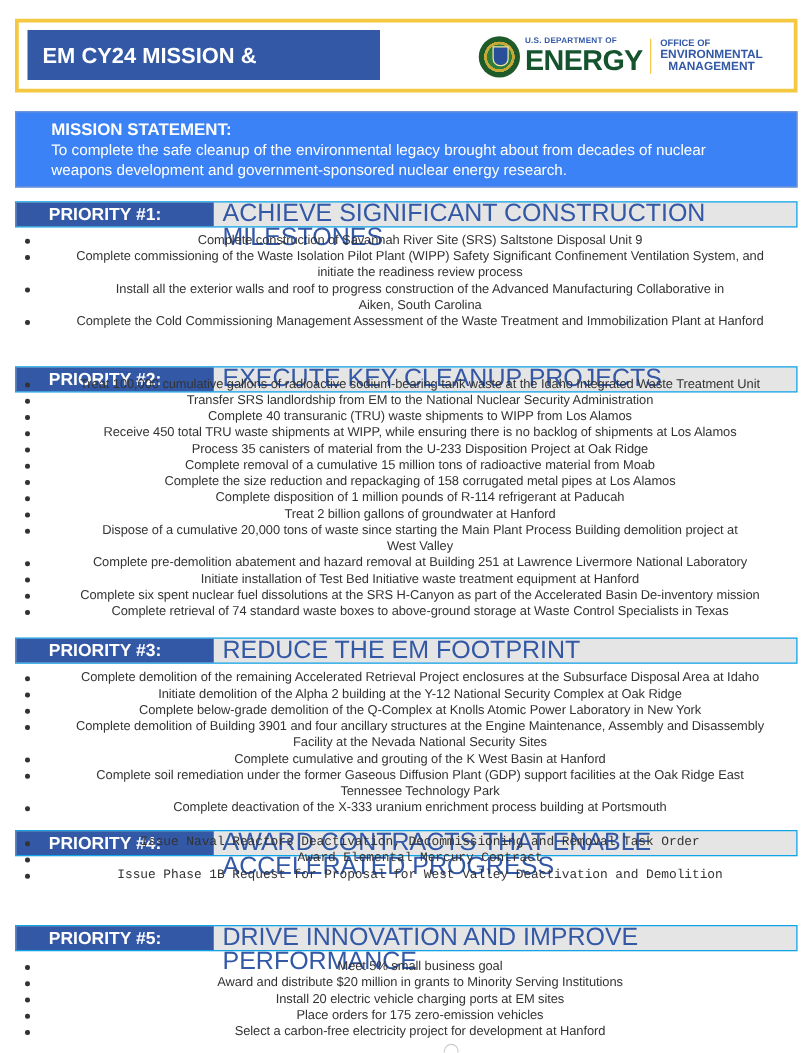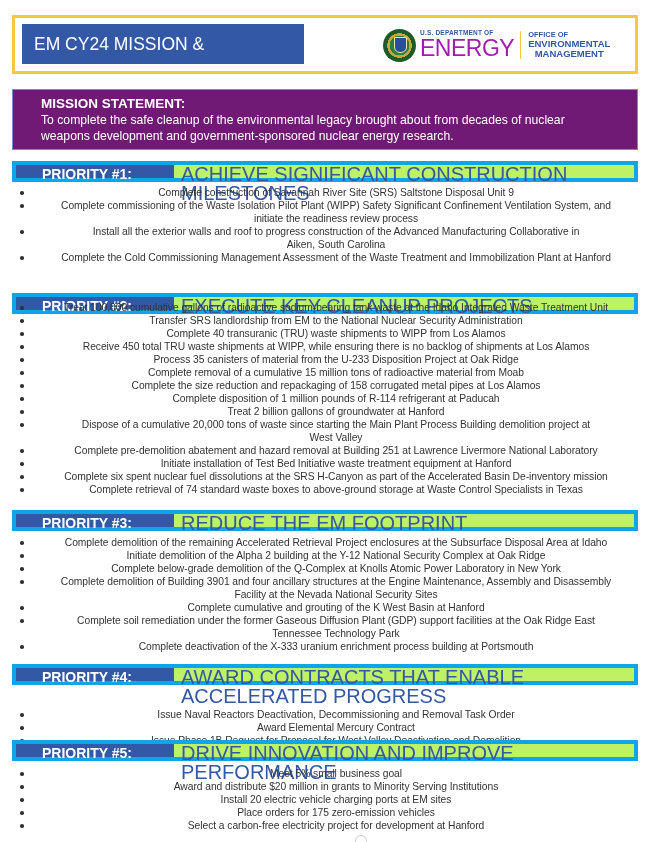--- a/index.html
+++ b/index.html
@@ -6,52 +6,52 @@
   html, body { width: 649px; height: 842px; background: #ffffff; overflow: hidden; }
   body { position: relative; font-family: "Liberation Sans", sans-serif; color: #333333; }
 
   .header-frame {
     position: absolute; left: 12px; top: 15px; width: 626px; height: 59px;
     border: 3px solid #f5c842; background: #ffffff;
   }
   .header-title-box {
     position: absolute; left: 22px; top: 24px; width: 282px; height: 40px;
     background: #3358a6; color: #ffffff;
-    font-weight: normal; font-size: 17.5px; line-height: 40px; padding-left: 12px;
+    font-weight: bold; font-size: 17.5px; line-height: 40px; padding-left: 12px;
     letter-spacing: 0px;
   }
   .logo-wrap { position: absolute; left: 383px; top: 27px; height: 36px; display: flex; align-items: center; }
   .seal {
     width: 33px; height: 33px; border-radius: 50%;
     background: radial-gradient(circle at 50% 50%, #2e7d3a 0 42%, #c9a83a 43% 52%, #1f5a2a 53% 100%);
     position: relative; margin-right: 4px;
   }
   .seal::after {
     content: ""; position: absolute; left: 11px; top: 8px; width: 11px; height: 14px;
     background: #2a4f9a; border-radius: 0 0 6px 6px; border: 1px solid #f0e6a0;
   }
   .doe-text { display: flex; flex-direction: column; line-height: 1; }
   .doe-small { font-size: 6.5px; font-weight: bold; color: #3358a6; letter-spacing: 0.2px; margin-bottom: 1px; }
-  .doe-big { font-size: 23px; font-weight: normal; color: #a21caf; letter-spacing: -0.5px; }
+  .doe-big { font-size: 23px; font-weight: bold; color: #14532d; letter-spacing: -0.5px; }
   .logo-divider { width: 1px; height: 28px; background: #f5c842; margin: 0 7px 0 6px; }
   .em-text { display: flex; flex-direction: column; line-height: 1.05; }
   .em-line1 { font-size: 7.5px; font-weight: bold; color: #3358a6; }
   .em-line2, .em-line3 { font-size: 9.5px; font-weight: bold; color: #3358a6; text-align: center; }
 
   .mission-box {
     position: absolute; left: 12px; top: 89px; width: 626px; height: 61px;
-    background: #701a75; color: #ffffff; padding: 6px 0 0 28px;
+    background: #3b82f6; color: #ffffff; padding: 6px 0 0 28px;
     border: 1px solid #6f8fcf;
   }
   .mission-heading { font-weight: bold; font-size: 13.5px; line-height: 16px; }
   .mission-body { font-size: 12.2px; line-height: 16px; }
 
   .priority-bar {
     position: absolute; left: 12px; width: 626px; height: 21px;
-    border: 4px solid #0ea5e9; background: #bef264; display: flex;
+    border: 1px solid #0ea5e9; background: #e5e5e5; display: flex;
   }
   .priority-label {
     width: 158px; height: 100%; background: #3358a6; color: #ffffff;
     font-weight: bold; font-size: 14px; line-height: 19px; padding-left: 26px;
   }
   .priority-title {
     flex: 1; color: #3358a6; font-size: 20px; line-height: 19px; padding-left: 7px;
     letter-spacing: 0px;
   }
 
@@ -137,21 +137,21 @@
   <li><span>Complete demolition of Building 3901 and four ancillary structures at the Engine Maintenance, Assembly and Disassembly</span><br><span>Facility at the Nevada National Security Sites</span></li>
   <li>Complete cumulative and grouting of the K West Basin at Hanford</li>
   <li><span>Complete soil remediation under the former Gaseous Diffusion Plant (GDP) support facilities at the Oak Ridge East</span><br><span>Tennessee Technology Park</span></li>
   <li>Complete deactivation of the X-333 uranium enrichment process building at Portsmouth</li>
 </ul>
 
 <div class="priority-bar" style="top:664px;">
   <div class="priority-label">PRIORITY #4:</div>
   <div class="priority-title">AWARD CONTRACTS THAT ENABLE ACCELERATED PROGRESS</div>
 </div>
-<ul class="bullets" style="top:708px;">
+<ul class="bullets" style="top:668px;font-family:Liberation Mono, monospace;">
   <li>Issue Naval Reactors Deactivation, Decommissioning and Removal Task Order</li>
   <li>Award Elemental Mercury Contract</li>
   <li>Issue Phase 1B Request for Proposal for West Valley Deactivation and Demolition</li>
 </ul>
 
 <div class="priority-bar" style="top:740px;">
   <div class="priority-label">PRIORITY #5:</div>
   <div class="priority-title">DRIVE INNOVATION AND IMPROVE PERFORMANCE</div>
 </div>
 <ul class="bullets" style="top:767px;">

